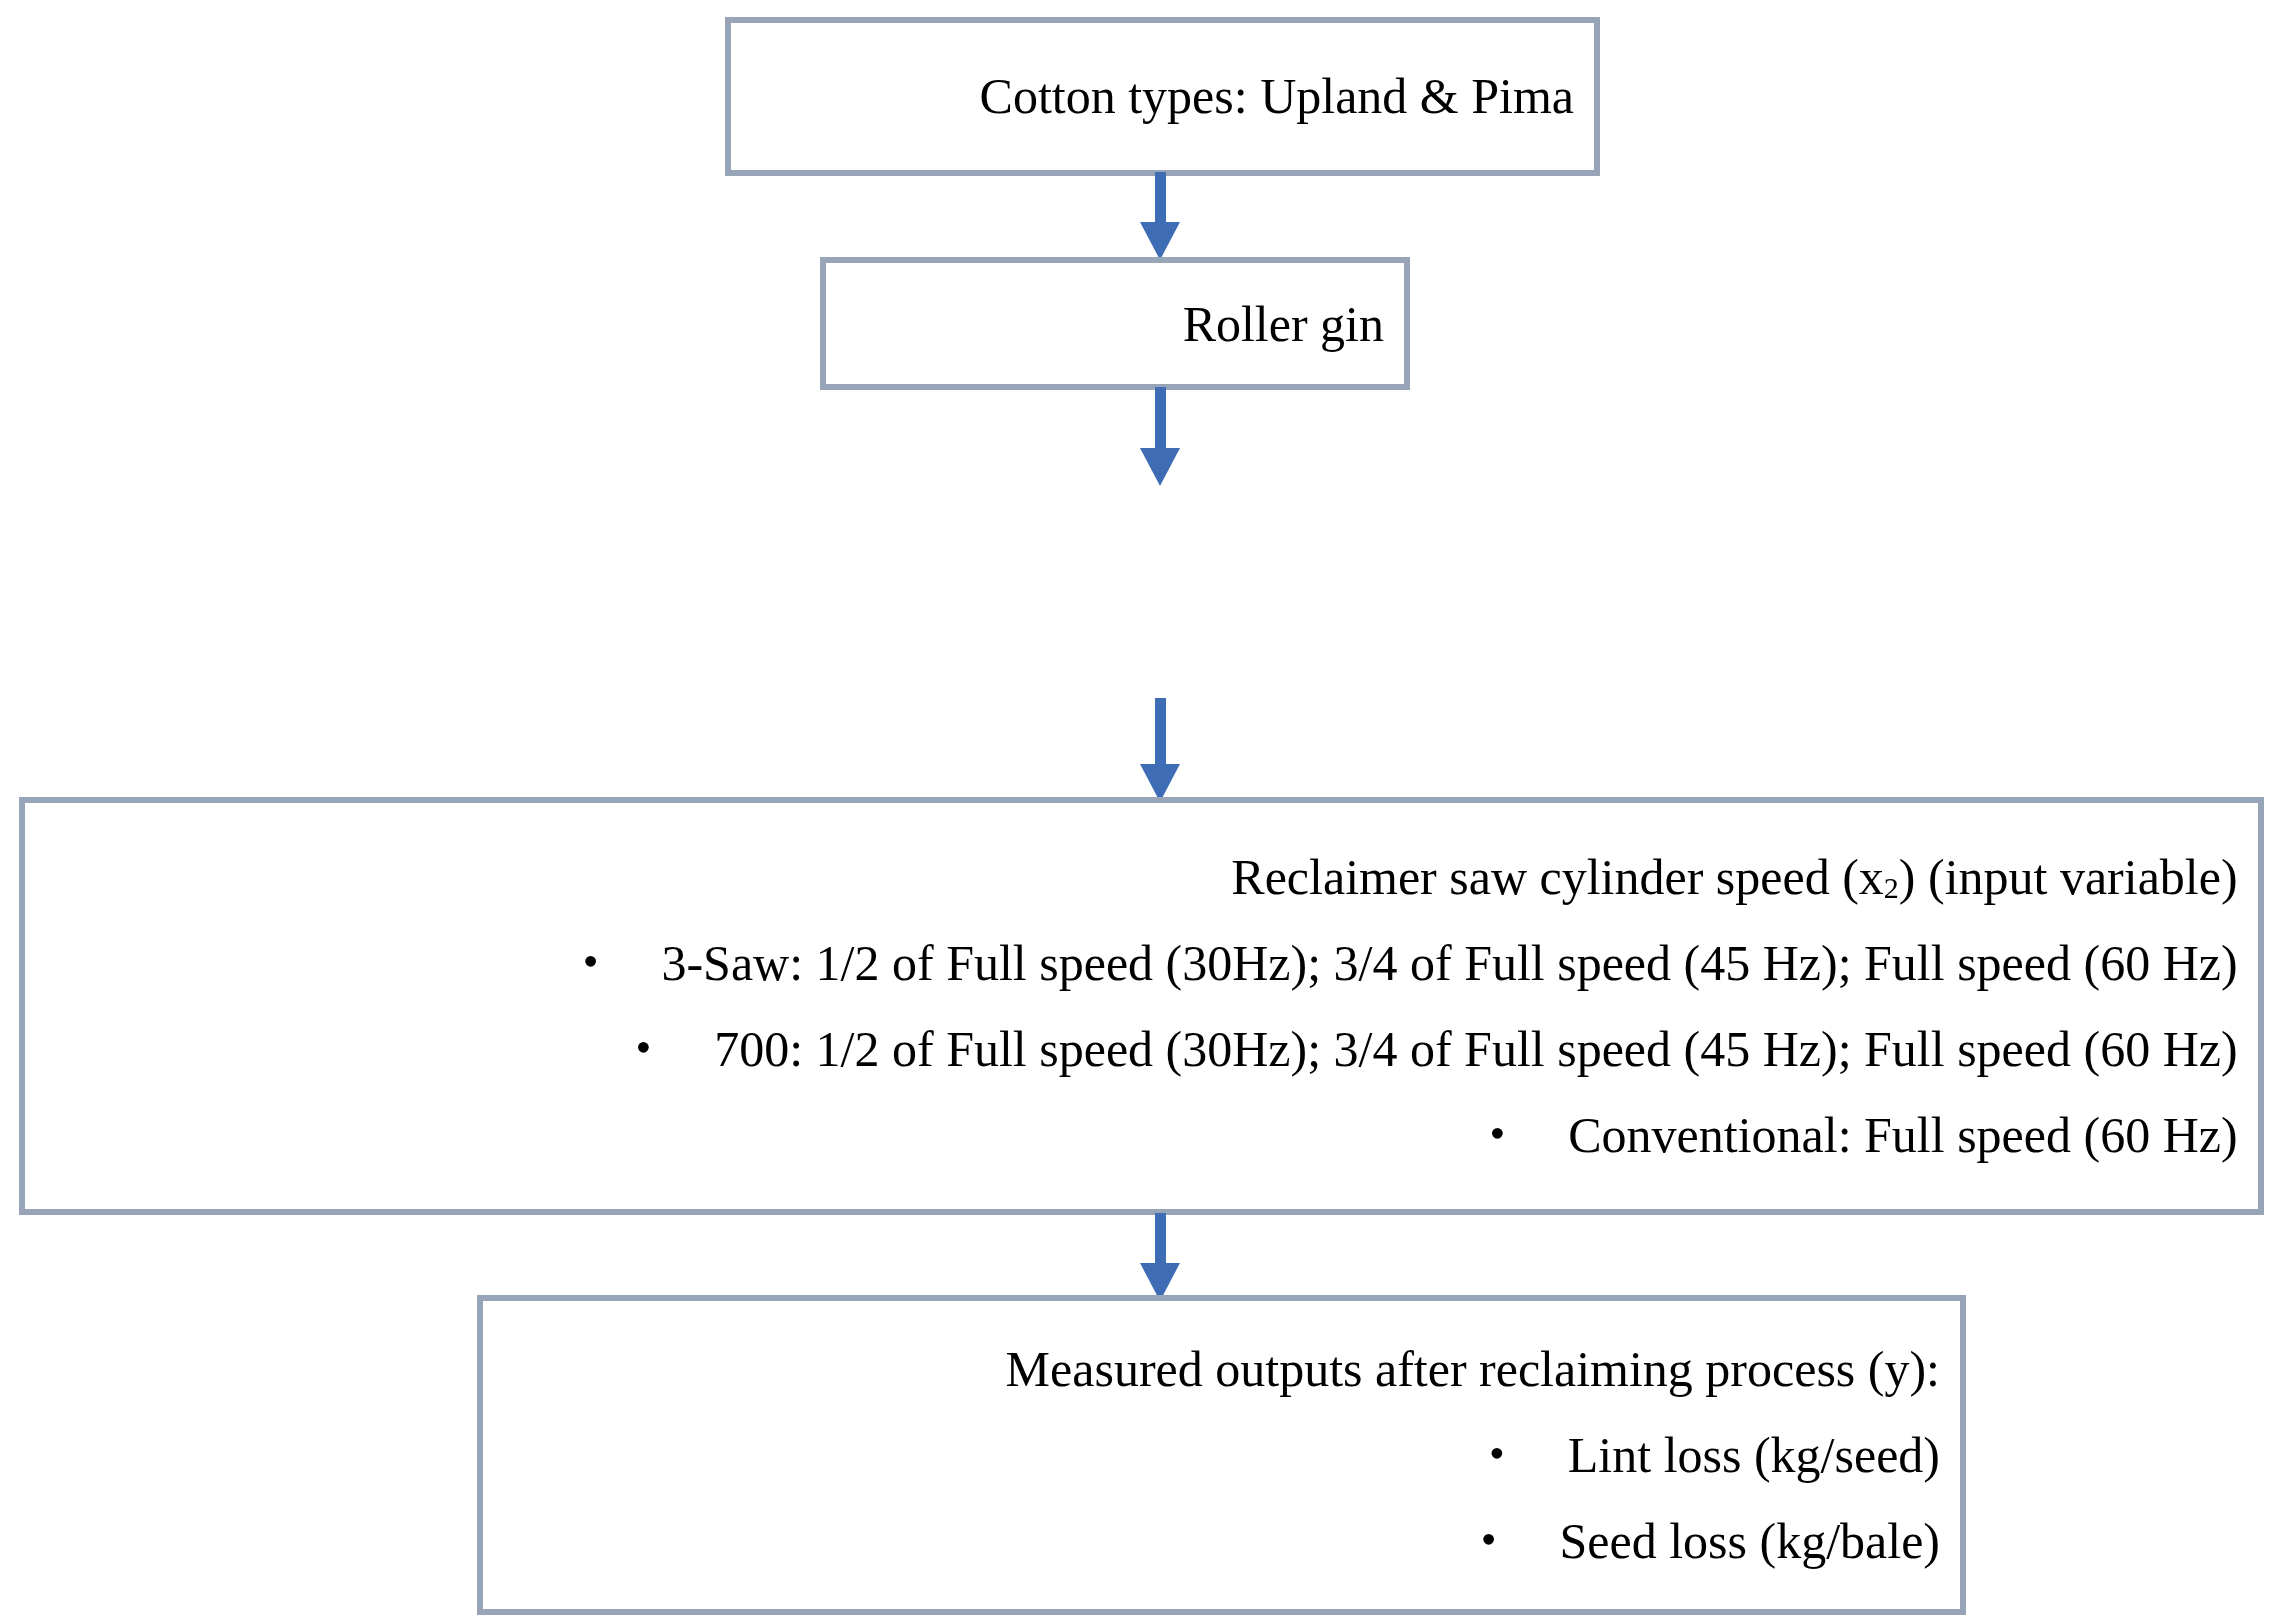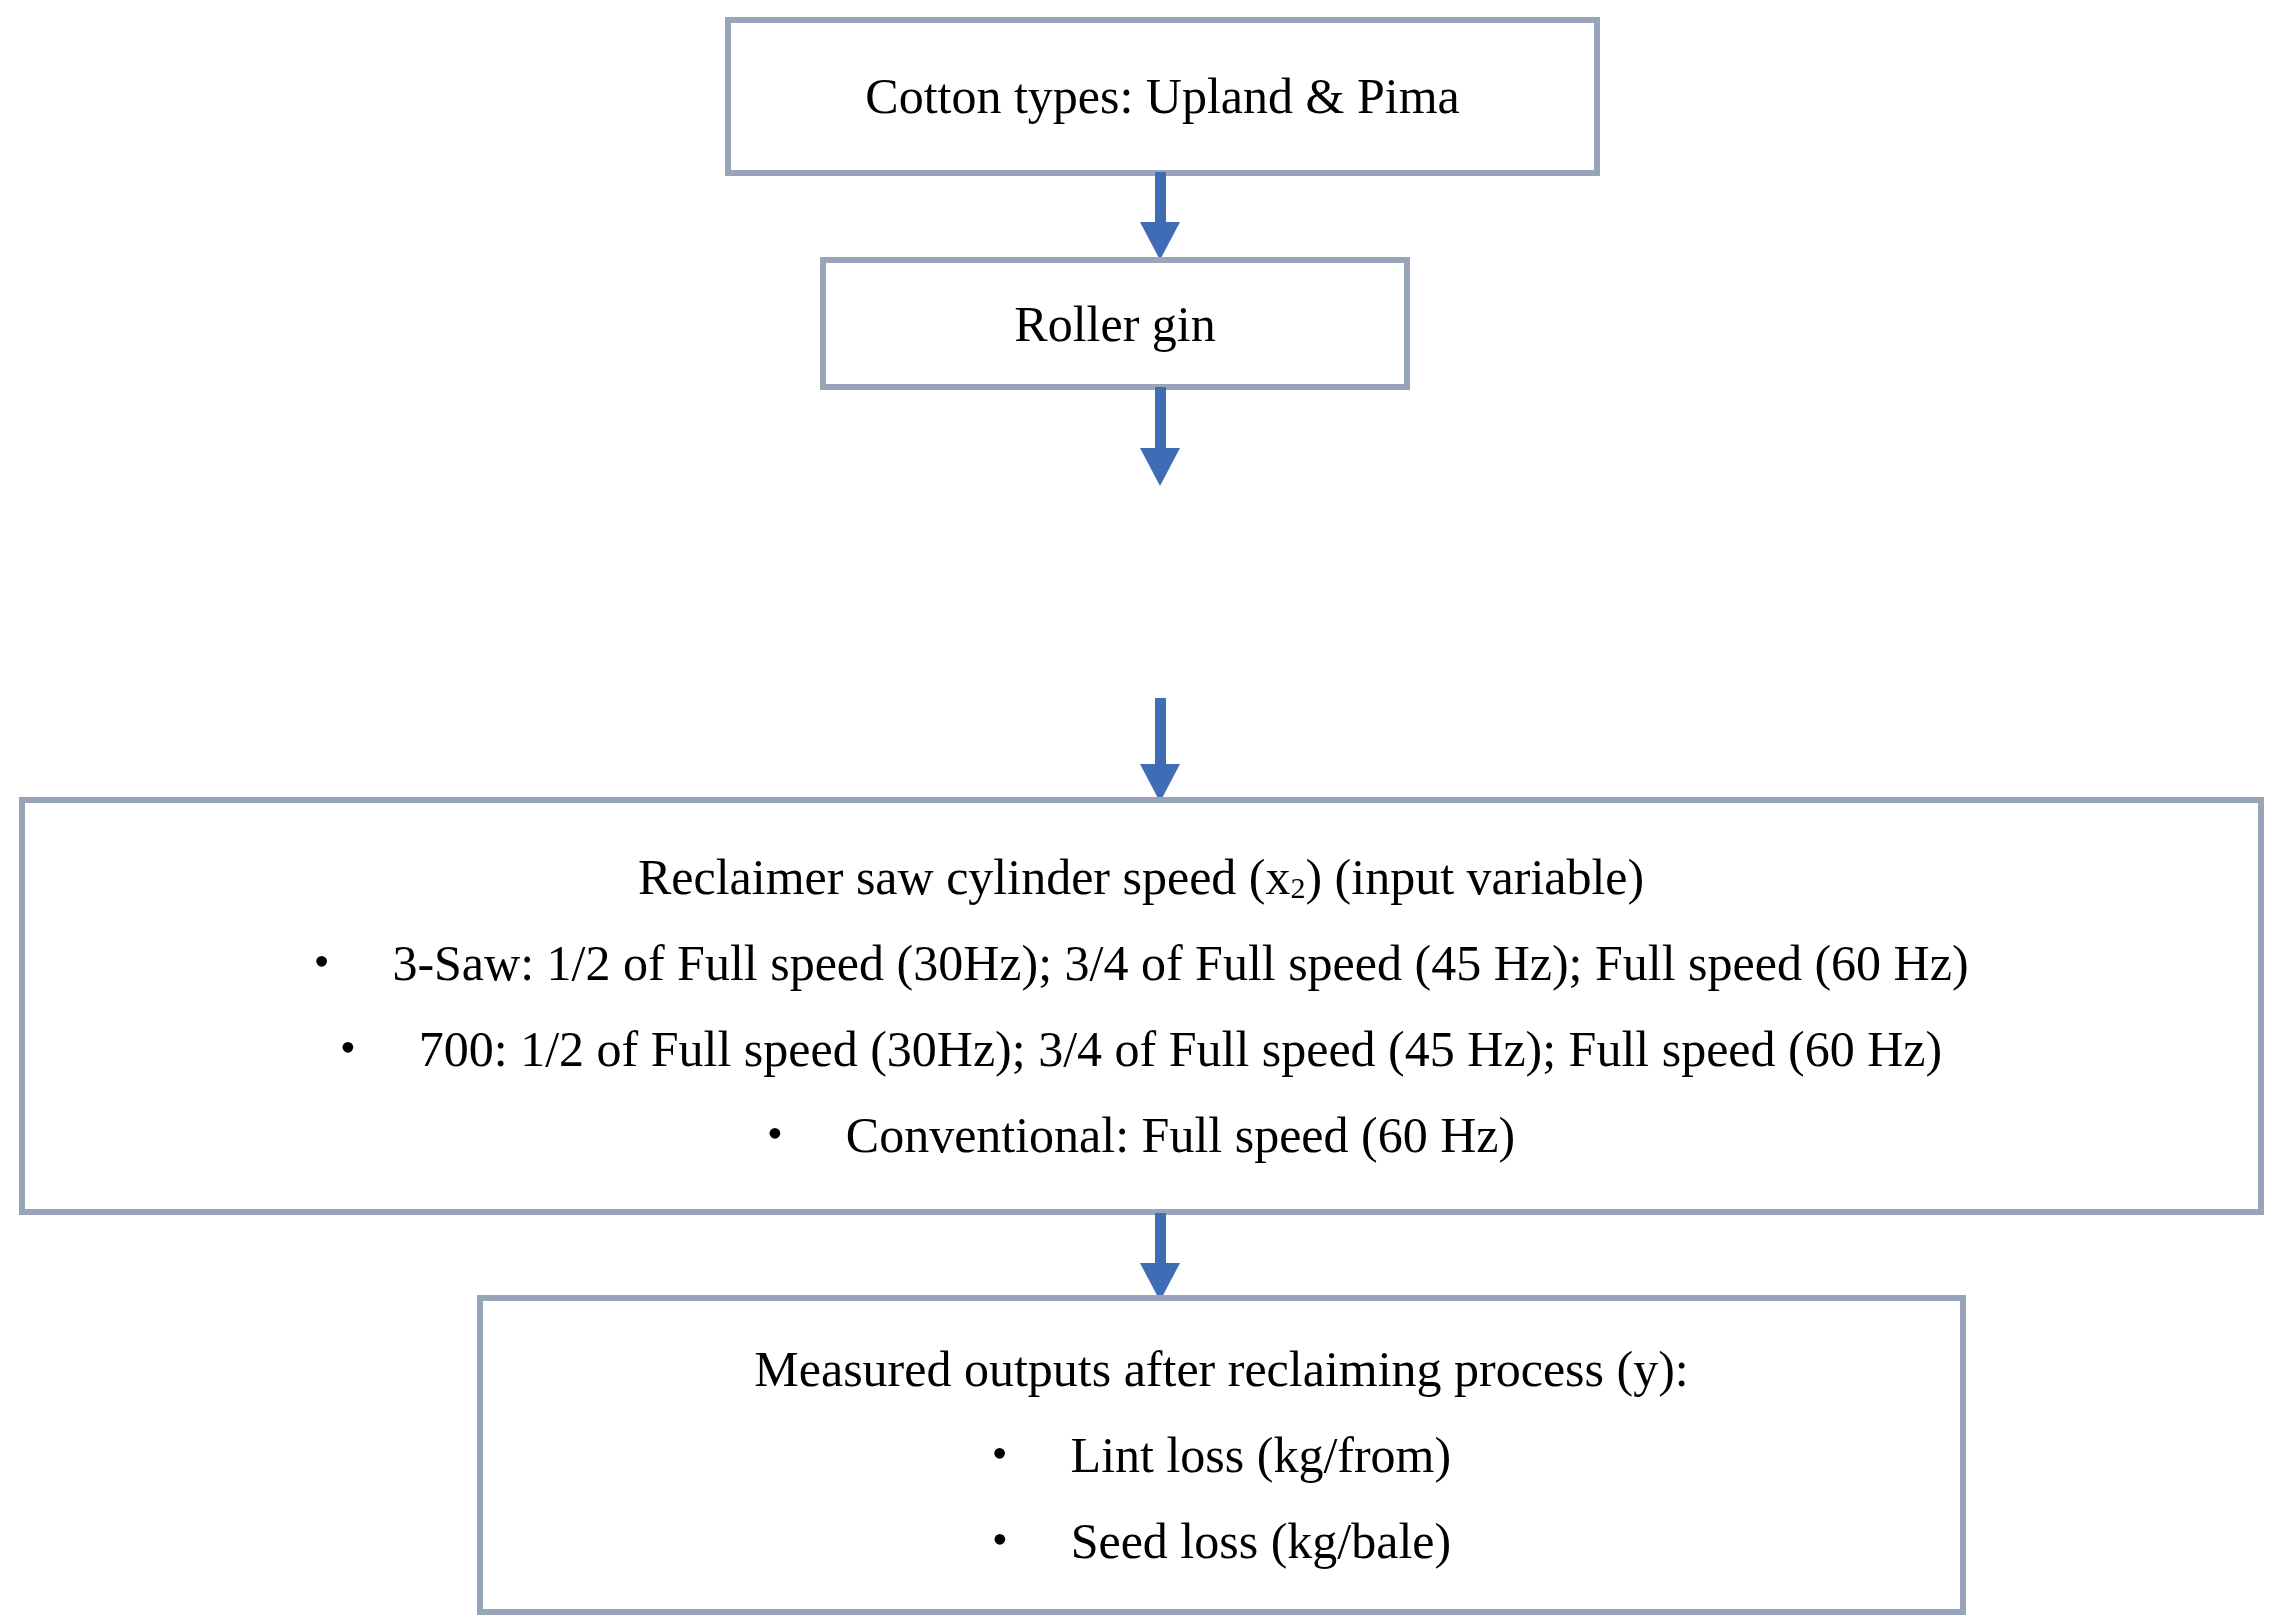--- a/index.html
+++ b/index.html
@@ -19,21 +19,21 @@
     font-size: 50px;
     color: var(--text);
     overflow: hidden;
   }
   .fc-box {
     position: absolute;
     border: 6px solid var(--border);
     background: var(--bg);
     display: flex;
     flex-direction: column;
-    align-items: center;
+    align-items: flex-end;
     justify-content: center;
     text-align: center;
     padding: 6.6px 20px;
   }
   .fc-line { white-space: nowrap; }
   .bullet-line {
     display: flex;
     align-items: center;
     justify-content: center;
     gap: 63px;
@@ -126,21 +126,21 @@
 
   <div class="fc-arrow" id="arrow-4">
     <div class="shaft"></div>
     <div class="head"></div>
   </div>
 
   <div class="fc-box" id="box-outputs">
     <div class="fc-line">Measured outputs after reclaiming process (y):</div>
     <div class="bullet-line">
       <span class="bullet-dot">•</span>
-      <span>Lint loss (kg/from)</span>
+      <span>Lint loss (kg/seed)</span>
     </div>
     <div class="bullet-line">
       <span class="bullet-dot">•</span>
       <span>Seed loss (kg/bale)</span>
     </div>
   </div>
 
 </div>
 
 

